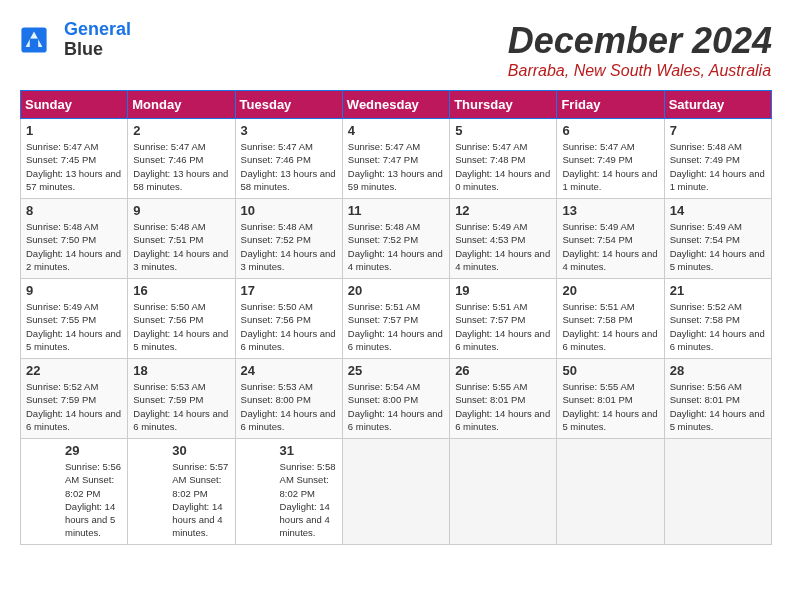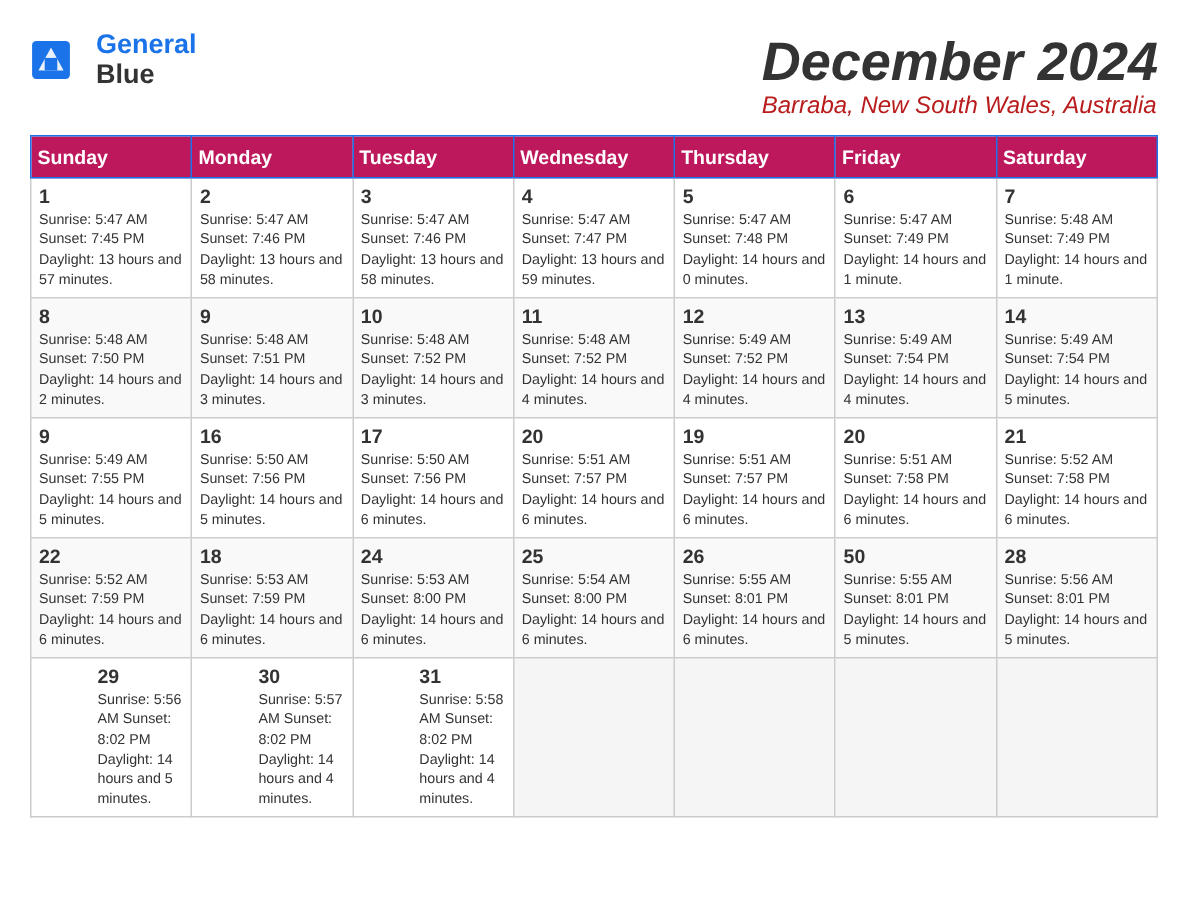--- a/index.html
+++ b/index.html
@@ -203,21 +203,21 @@
         <td>
           <span class="day-number">11</span>
           <div class="day-info">Sunrise: 5:48 AM
 Sunset: 7:52 PM
 Daylight: 14 hours
 and 4 minutes.</div>
         </td>
         <td>
           <span class="day-number">12</span>
           <div class="day-info">Sunrise: 5:49 AM
-Sunset: 7:52 PM
+Sunset: 4:53 PM
 Daylight: 14 hours
 and 4 minutes.</div>
         </td>
         <td>
           <span class="day-number">13</span>
           <div class="day-info">Sunrise: 5:49 AM
 Sunset: 7:54 PM
 Daylight: 14 hours
 and 4 minutes.</div>
         </td>

